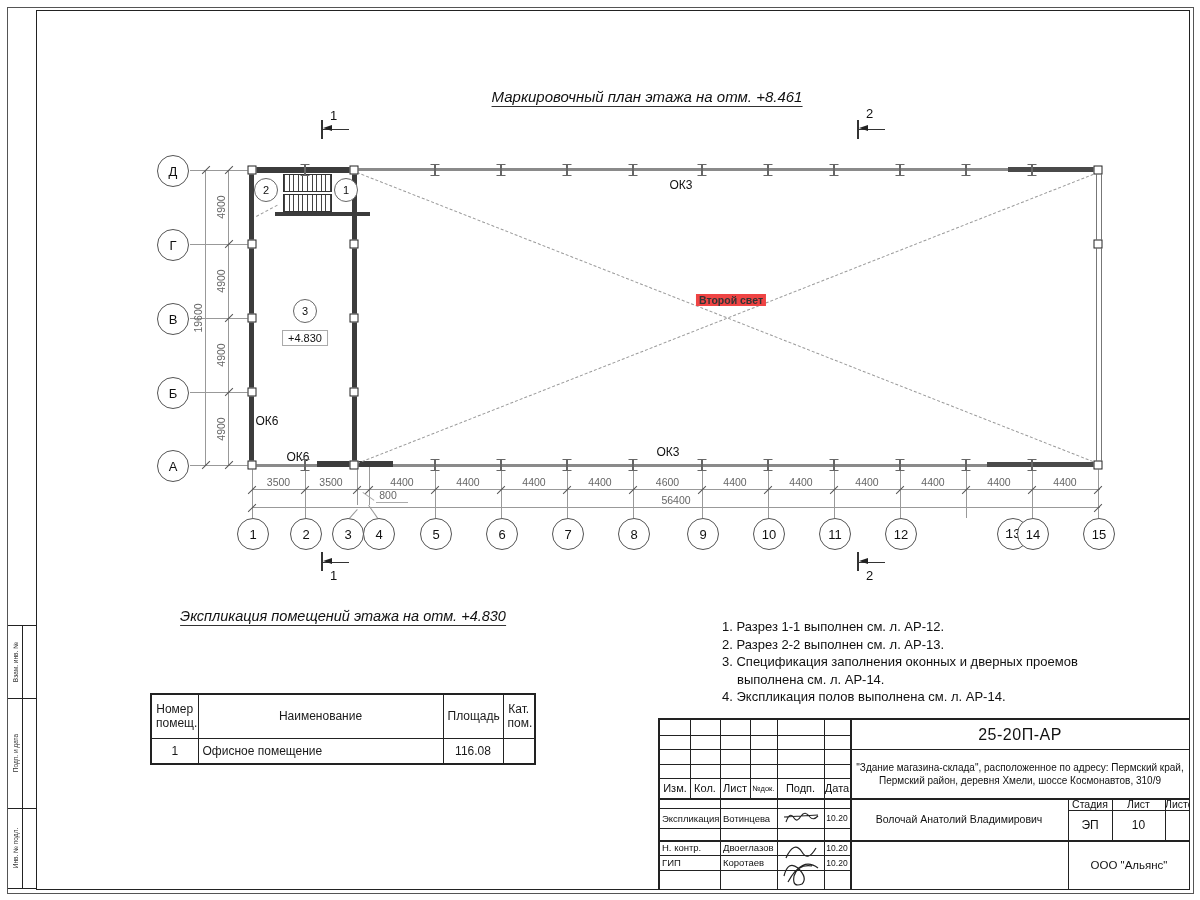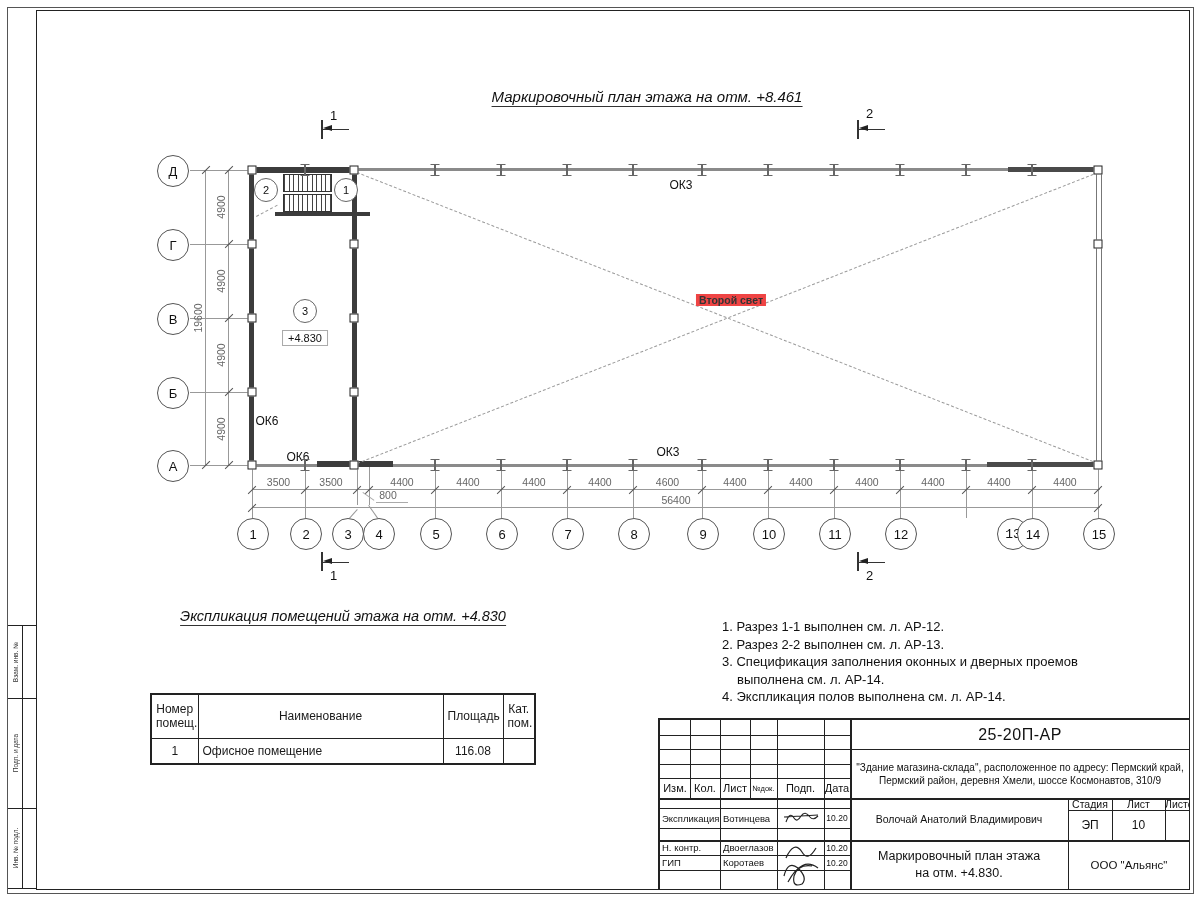--- a/index.html
+++ b/index.html
@@ -343,15 +343,14 @@
     <span>"Здание магазина-склада", расположенное по адресу: Пермский край,</span>
     <span>Пермский район, деревня Хмели, шоссе Космонавтов, 310/9</span>
   </div>
   <div class="tb-t" style="left:190px;top:78px;width:218px;height:42px;font-size:10.5px;">Волочай Анатолий Владимирович</div>
   <div class="tb-t" style="left:408px;top:78px;width:44px;height:12px;font-size:10.5px;">Стадия</div>
   <div class="tb-t" style="left:452px;top:78px;width:53px;height:12px;font-size:10.5px;">Лист</div>
   <div class="tb-t" style="left:505px;top:78px;width:25px;height:12px;font-size:10.5px;justify-content:flex-start;">Листов</div>
   <div class="tb-t" style="left:408px;top:90px;width:44px;height:30px;font-size:12px;">ЭП</div>
   <div class="tb-t" style="left:452px;top:90px;width:53px;height:30px;font-size:12px;">10</div>
   <div class="tb-t" style="left:505px;top:90px;width:25px;height:30px;font-size:12px;"></div>
-  <div class="tb-t" style="left:190px;top:120px;width:218px;height:50px;font-size:12.5px;line-height:17px;padding:0 20px;box-sizing:border-box;">Маркировочный план этажа на отм. +4.830.</div>
   <div class="tb-t" style="left:408px;top:120px;width:122px;height:50px;font-size:11.5px;">ООО "Альянс"</div>
 </div>
 
 </body></html>

